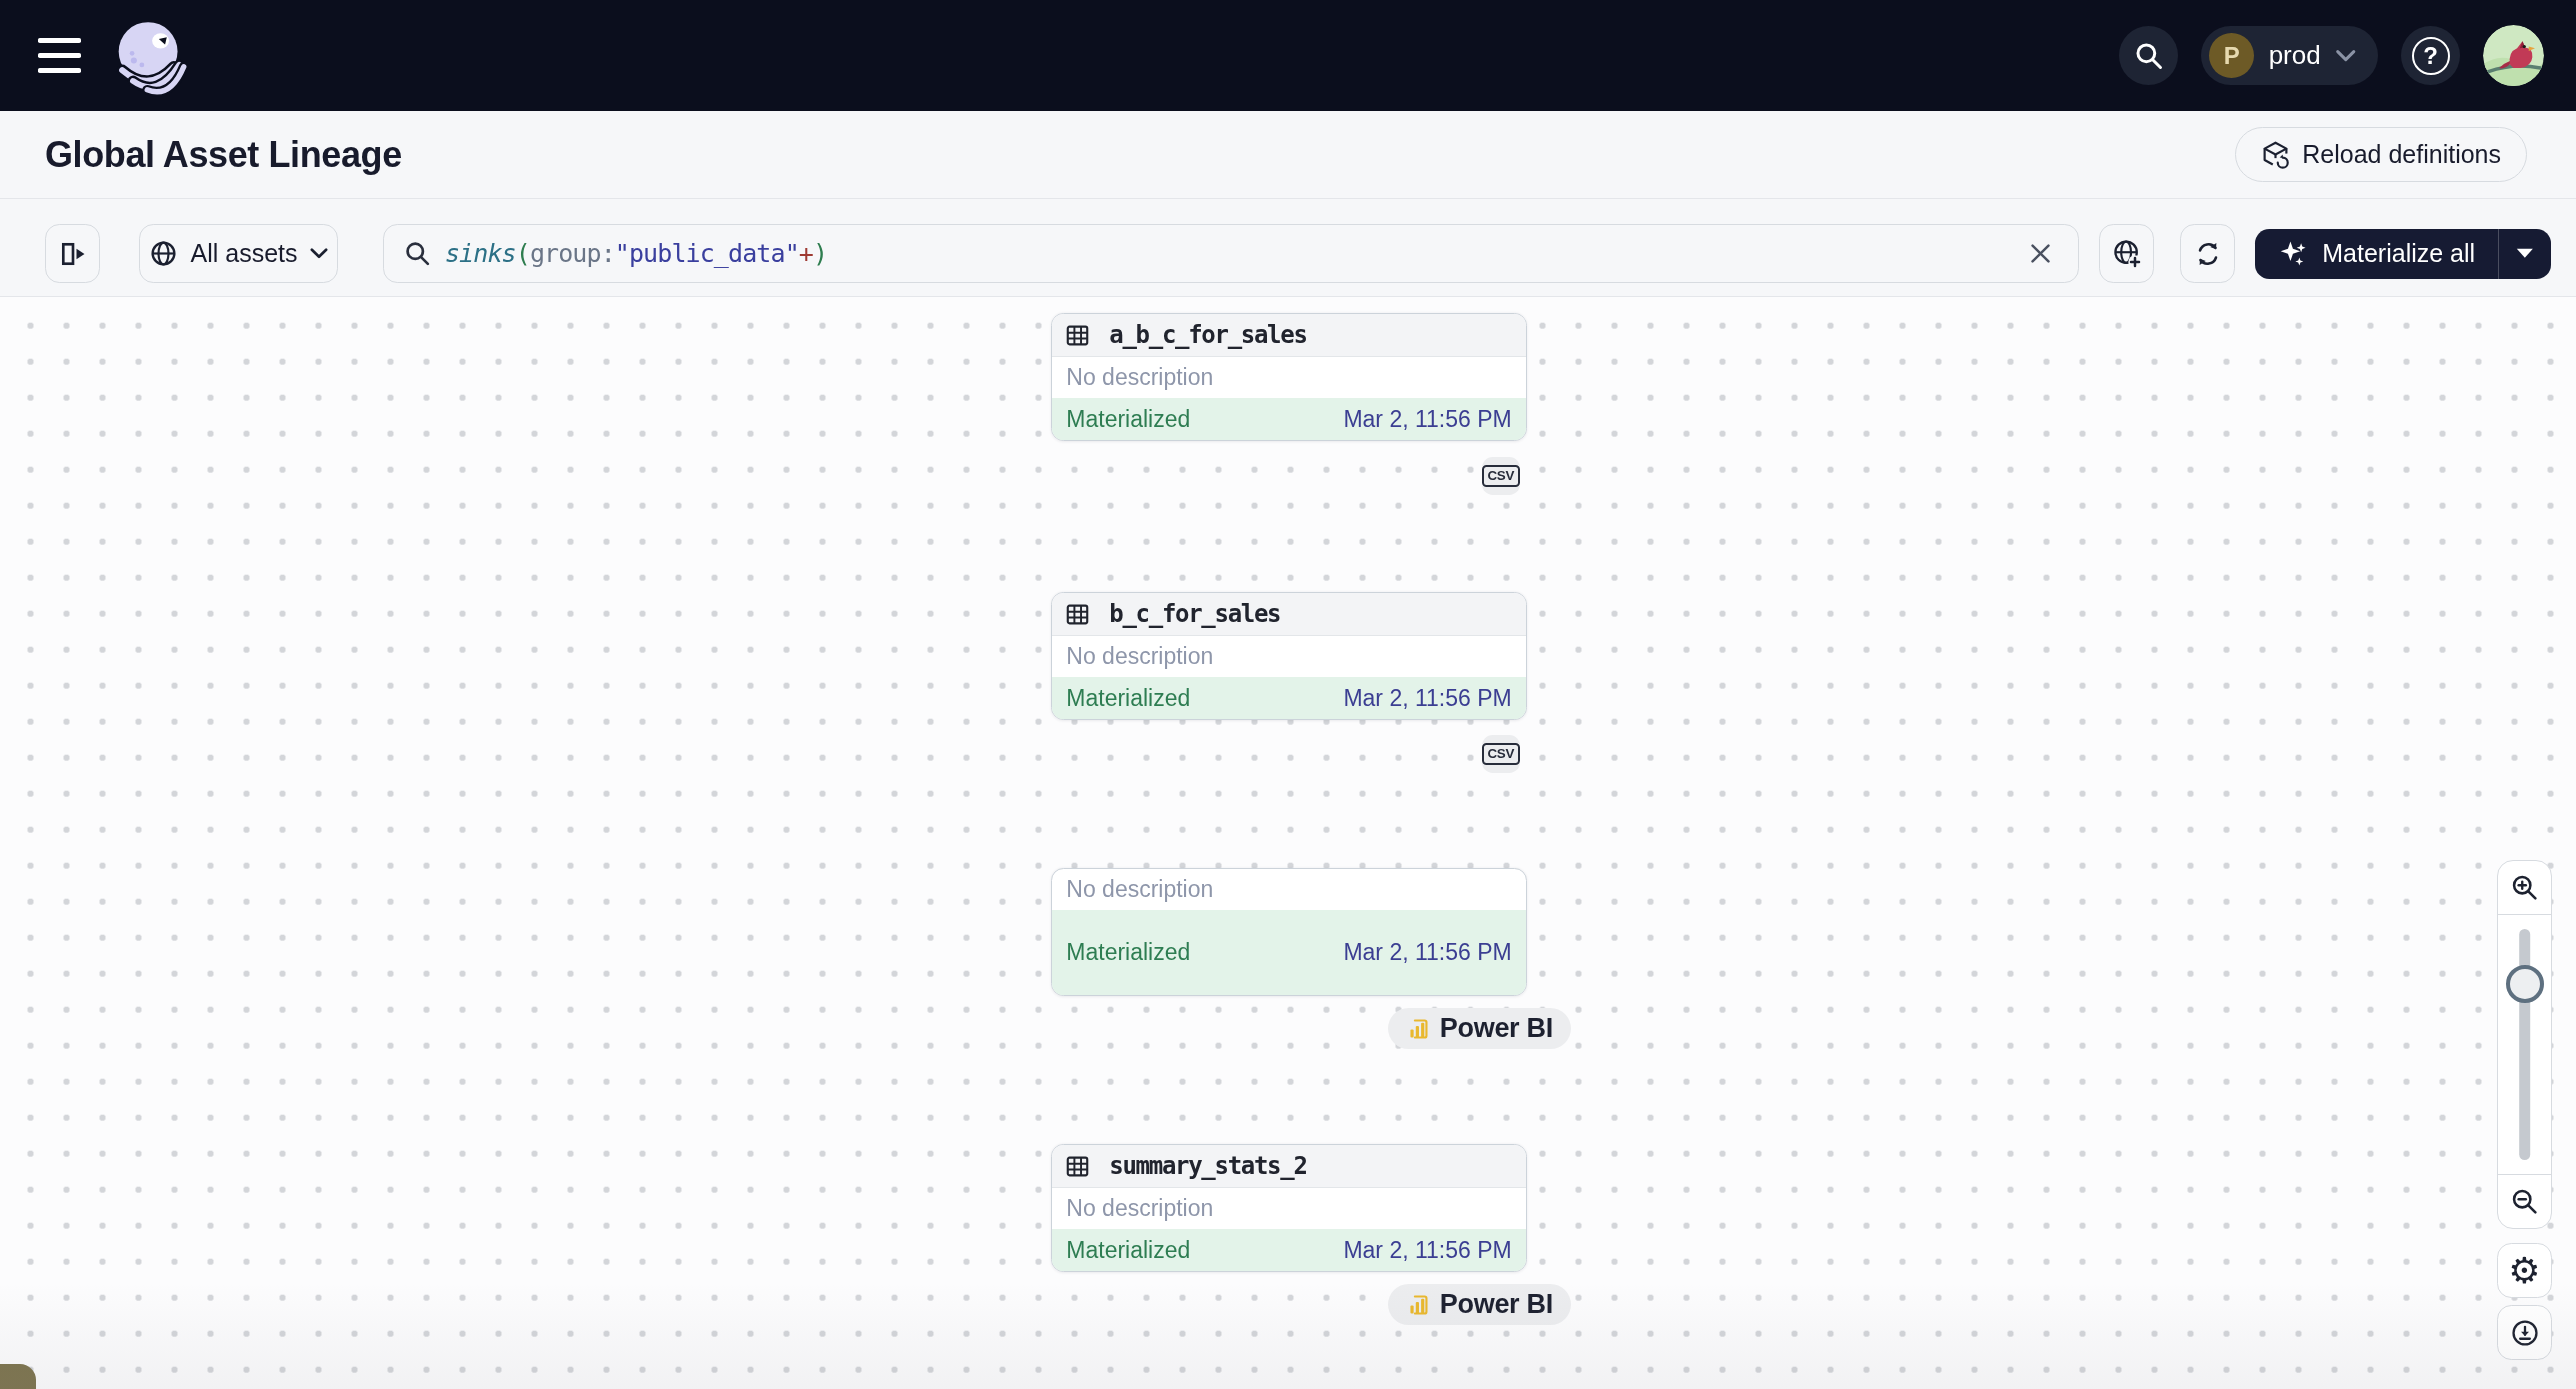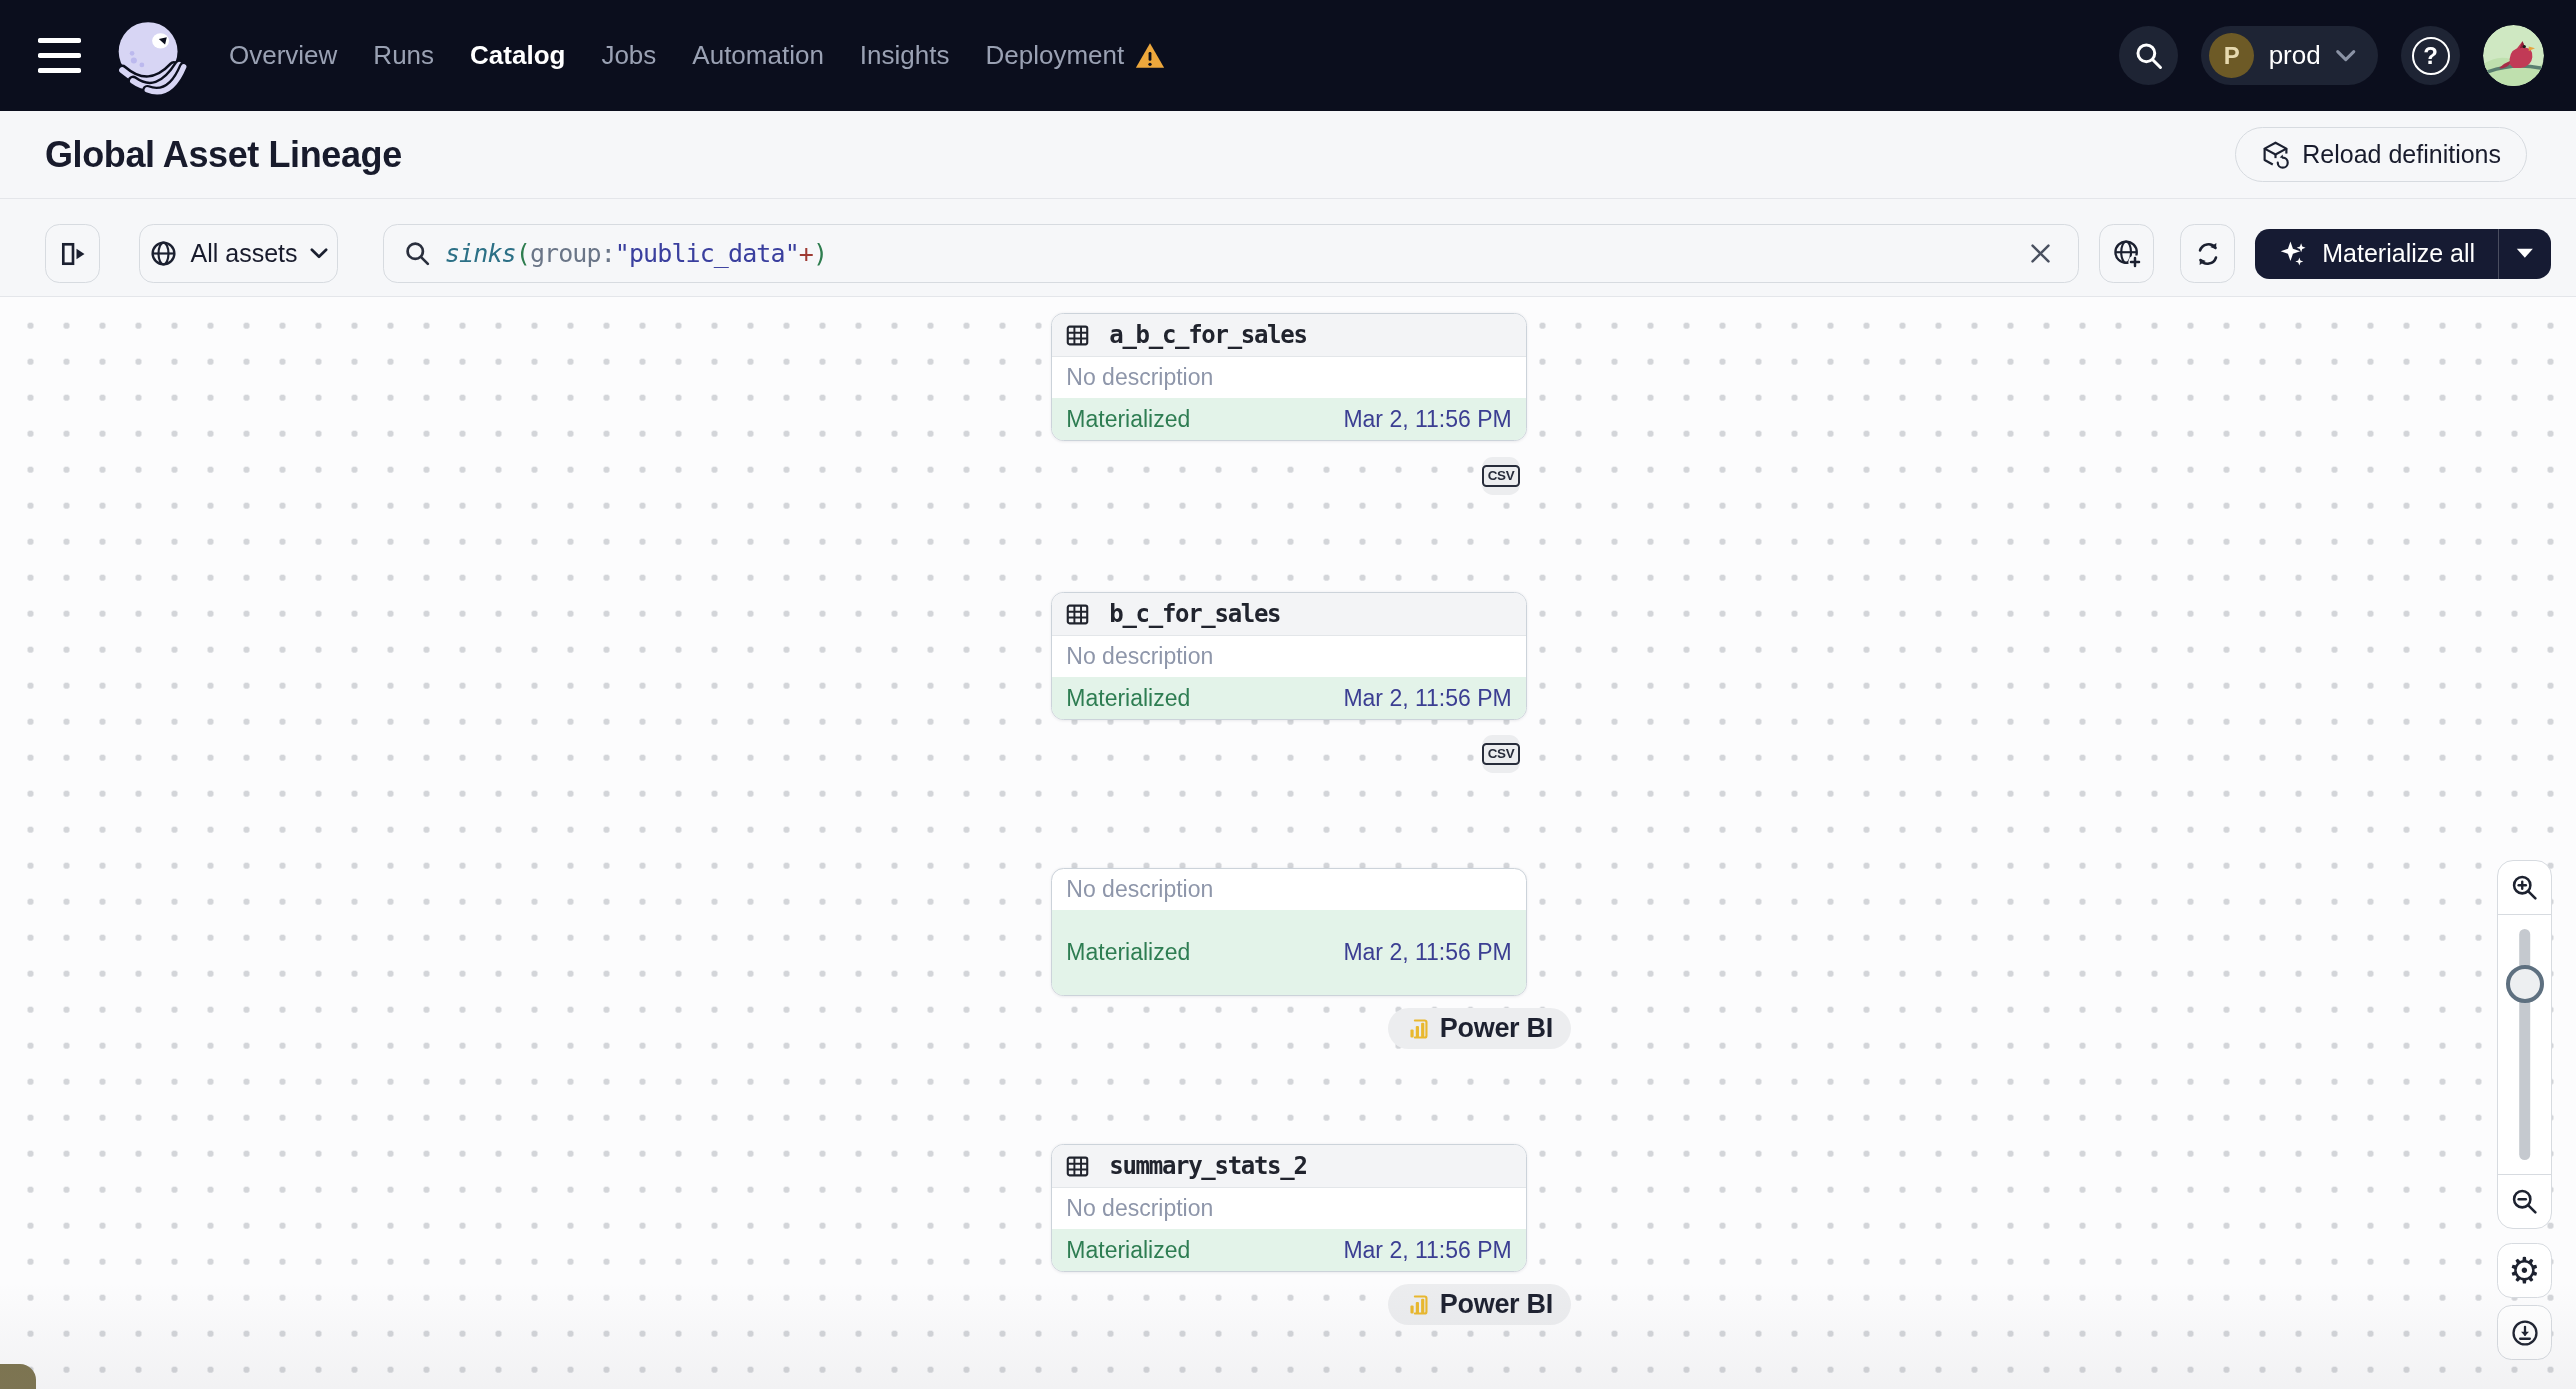--- a/index.html
+++ b/index.html
@@ -90,21 +90,21 @@
     display:flex;flex-direction:column;}
   .node-header{height:43px;background:var(--node-header);border-bottom:0.9px solid #e3e6e9;
     display:flex;align-items:center;gap:20px;padding:0 14.3px;}
   .node-name{font-family:"DejaVu Sans Mono",monospace;font-size:24px;font-weight:700;color:#21242e;letter-spacing:-1.3px;}
   .node-body{height:41px;display:flex;align-items:center;padding:0 14.3px;font-size:23px;color:var(--desc);}
   .node-footer{flex:1;background:var(--green-bg);display:flex;align-items:center;justify-content:space-between;padding:0 14.3px;font-size:23px;}
   .status{color:var(--green);}
   .stamp{color:var(--indigo);}
 
   .csv-badge{position:absolute;left:1482px;width:38px;height:38px;border-radius:10.7px;background:var(--tag-bg);
-    display:flex;align-items:center;justify-content:center;cursor:pointer;}
+    display:flex;align-items:center;cursor:pointer;}
   .csv-glyph{border:2.2px solid #272c3a;border-radius:4.5px;padding:0.9px 3.6px;font-size:13.4px;font-weight:700;color:#272c3a;letter-spacing:-0.4px;line-height:1.15;}
 
   .pbi-tag{position:absolute;left:1388px;height:41px;border-radius:20.6px;background:var(--tag-bg);
     display:flex;align-items:center;gap:9.8px;padding:0 18px;cursor:pointer;}
   .pbi-label{font-size:27px;font-weight:700;color:#1d2130;letter-spacing:-0.3px;}
 
   
   .zoom-panel{position:absolute;left:2497px;top:563px;width:55px;height:369px;border:0.9px solid var(--border);
     border-radius:16px;background:#fff;display:flex;flex-direction:column;}
   .zp-btn{height:54px;display:flex;align-items:center;justify-content:center;cursor:pointer;flex:0 0 auto;}
@@ -144,36 +144,20 @@
       <ellipse cx="59" cy="29" rx="9.5" ry="8.5" fill="#ffffff"></ellipse>
       <path d="M57 27 L66 25 L64 33 Z" fill="#0b0e1d"></path>
       <path d="M16 62 Q 46 88 74 58" stroke="#0b0e1d" stroke-width="13" fill="none" stroke-linecap="round"></path>
       <path d="M16 62 Q 46 88 74 58" stroke="#d7d5f4" stroke-width="7" fill="none" stroke-linecap="round"></path>
       <path d="M28 74 Q 56 94 80 56" stroke="#0b0e1d" stroke-width="12" fill="none" stroke-linecap="round"></path>
       <path d="M28 74 Q 56 94 80 56" stroke="#d7d5f4" stroke-width="6.5" fill="none" stroke-linecap="round"></path>
       <path d="M44 84 Q 70 94 85 58" stroke="#0b0e1d" stroke-width="11" fill="none" stroke-linecap="round"></path>
       <path d="M44 84 Q 70 94 85 58" stroke="#d7d5f4" stroke-width="6" fill="none" stroke-linecap="round"></path>
     </svg>
 
-    <div class="navlinks">
-      <span class="navlink">Overview</span>
-      <span class="navlink">Runs</span>
-      <span class="navlink active">Catalog</span>
-      <span class="navlink">Jobs</span>
-      <span class="navlink">Automation</span>
-      <span class="navlink">Insights</span>
-      <span class="navlink">
-        <span>Deployment</span>
-        <svg width="30" height="29" viewBox="0 0 34 32">
-          <path d="M17 2 L33 30 L1 30 Z" fill="#eda73c"></path>
-          <rect x="15.4" y="12" width="3.2" height="10" rx="1.4" fill="#0b0e1d"></rect>
-          <circle cx="17" cy="26" r="1.9" fill="#0b0e1d"></circle>
-        </svg>
-      </span>
-    </div>
 
     <div class="nav-right">
       <div class="circle-btn">
         <svg width="30" height="30" viewBox="0 0 34 34">
           <circle cx="14" cy="14" r="9.5" fill="none" stroke="#ffffff" stroke-width="3.4"></circle>
           <line x1="21.5" y1="21.5" x2="30" y2="30" stroke="#ffffff" stroke-width="3.4" stroke-linecap="round"></line>
         </svg>
       </div>
       <div class="env-chip">
         <span class="env-avatar">P</span>

